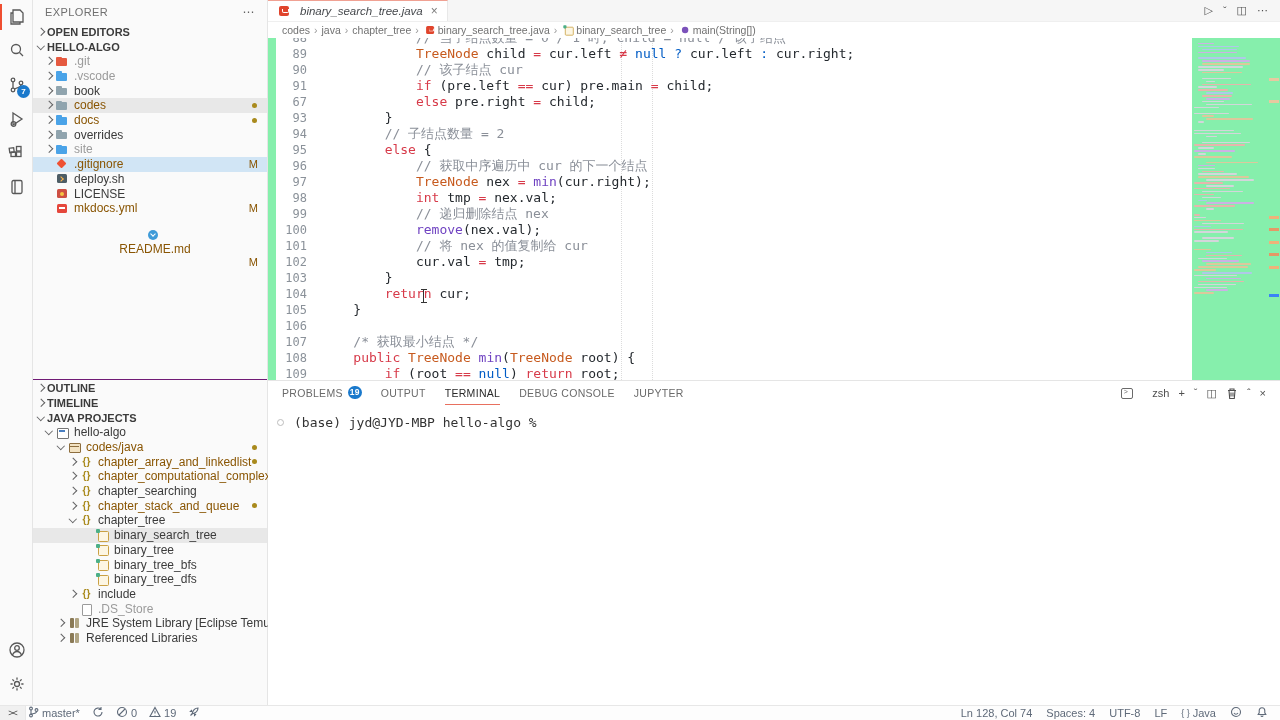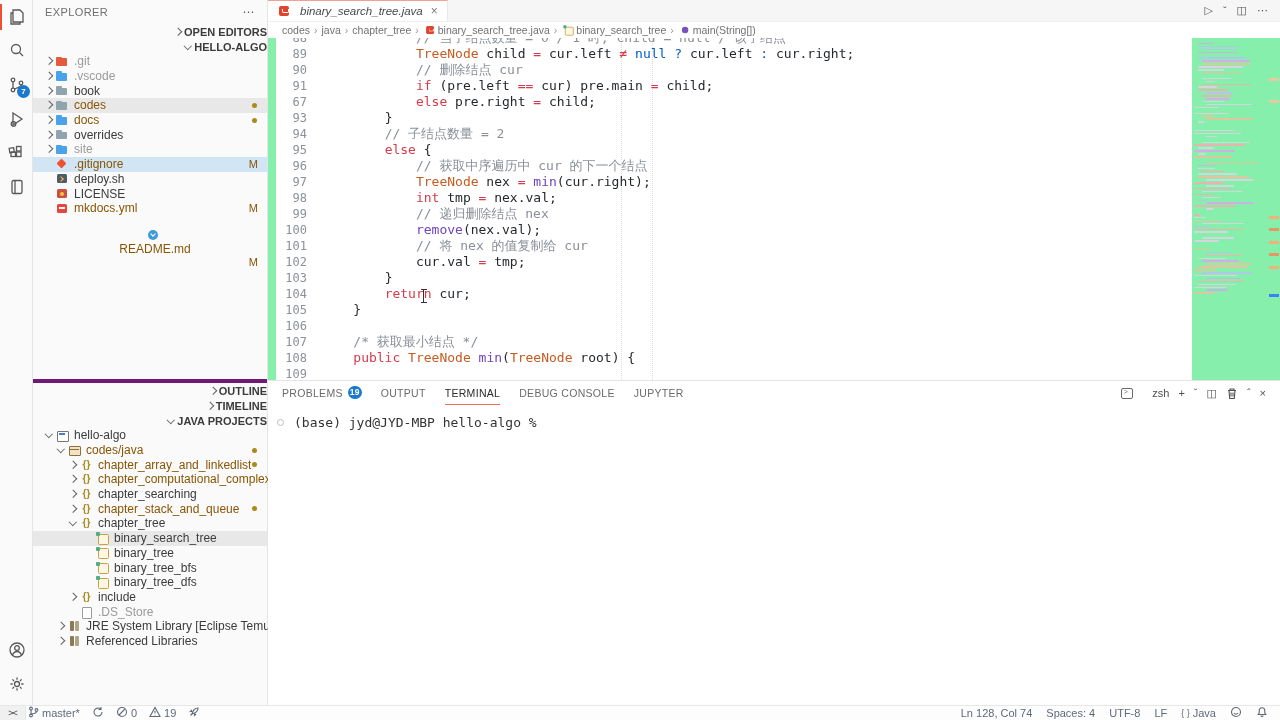--- a/index.html
+++ b/index.html
@@ -20,37 +20,37 @@
     border-radius:8px; font-size:8px; min-width:13px; height:13px; line-height:13px;
     text-align:center; font-weight:bold; }
 
   
   .sidebar { position:absolute; left:33px; top:0; width:235px; bottom:15px;
     background:#fafafa; border-right:1px solid #e5e5e5; font-size:12px; color:#3b3b3b; }
   .sb-header { height:24px; display:flex; align-items:center; padding:0 12px;
     font-size:11px; letter-spacing:.4px; color:#6f6f6f; }
   .sb-header .more { margin-left:auto; color:#616161; font-size:12px; cursor:pointer; }
   .sect { height:15px; display:flex; align-items:center; font-size:11px; font-weight:bold;
-    color:#3b3b3b; padding-left:2px; cursor:pointer;justify-content:flex-end; }
+    color:#3b3b3b; padding-left:2px; cursor:pointer; }
   .row { height:14.7px; display:flex; align-items:center; cursor:pointer; position:relative;
     white-space:nowrap; }
   .row .lbl { font-size:12px; }
   .row.sel-blue { background:#d1e5f5; }
   .row.sel-gray { background:#e8e8e8; }
   .lbl.mod { color:#895503; }
   .lbl.dim { color:#9b9b9b; }
   .mbadge { margin-left:auto; margin-right:9px; color:#895503; font-size:11px; }
   .dot { margin-left:auto; margin-right:10px; width:5px; height:5px; border-radius:50%;
     background:#a98a1d; }
   .chev { width:12px; height:12px; position:relative; flex:none; }
   .chev.r::before, .chev.d::before { content:''; position:absolute; width:4.5px; height:4.5px;
     border-right:1px solid #646465; border-bottom:1px solid #646465; }
   .chev.r::before { top:3px; left:3px; transform:rotate(-45deg); }
   .chev.d::before { top:2px; left:3px; transform:rotate(45deg); }
-  .sb-bottom { position:absolute; left:0; right:0; top:379px; border-top:4px solid #701a75; }
+  .sb-bottom { position:absolute; left:0; right:0; top:379px; border-top:1px solid #701a75; }
 
   
   .ic { width:15px; height:14px; flex:none; margin-right:4px; position:relative; display:inline-block; }
   .fold::before { content:''; position:absolute; left:1px; top:4px; width:11px; height:7.5px;
     border-radius:1px; background:#90a4ae; }
   .fold::after { content:''; position:absolute; left:1px; top:2.2px; width:5.5px; height:3px;
     border-radius:1px; background:#90a4ae; }
   .ic-folder-git::before, .ic-folder-git::after { background:#e5593f; }
   .ic-folder-blue::before, .ic-folder-blue::after { background:#4aa3e8; }
   .ic-git-file::before { content:''; position:absolute; left:3px; top:3px; width:7px; height:7px;
@@ -451,40 +451,40 @@
           <span>main(String[])</span>
         </span>
       </div>
 
     <div class="editor">
       <div class="guide" style="left:345px"></div>
       <div class="guide" style="left:376px"></div>
       <div class="codepane" id="codepane">
           <div class="cl"><span class="ln">88</span><span class="ct">            <span class="tk-cm">// 当子结点数量 = 0 / 1 时, child = null / 该子结点</span></span></div>
           <div class="cl"><span class="ln">89</span><span class="ct">            <span class="tk-type">TreeNode</span><span class="tk-pl"> child </span><span class="tk-op">=</span><span class="tk-pl"> cur.left </span><span class="tk-op">≠</span><span class="tk-pl"> </span><span class="tk-const">null</span><span class="tk-pl"> </span><span class="tk-const">?</span><span class="tk-pl"> cur.left </span><span class="tk-const">:</span><span class="tk-pl"> cur.right;</span></span></div>
-          <div class="cl"><span class="ln">90</span><span class="ct">            <span class="tk-cm">// 删除结点 cur</span></span></div>
+          <div class="cl"><span class="ln">90</span><span class="ct">            <span class="tk-cm">// 该子结点 cur</span></span></div>
           <div class="cl"><span class="ln">91</span><span class="ct">            <span class="tk-kw">if</span><span class="tk-pl"> (pre.left </span><span class="tk-op">==</span><span class="tk-pl"> cur) pre.main </span><span class="tk-op">=</span><span class="tk-pl"> child;</span></span></div>
           <div class="cl"><span class="ln">67</span><span class="ct">            <span class="tk-kw">else</span><span class="tk-pl"> pre.right </span><span class="tk-op">=</span><span class="tk-pl"> child;</span></span></div>
           <div class="cl"><span class="ln">93</span><span class="ct">        <span class="tk-pl">}</span></span></div>
           <div class="cl"><span class="ln">94</span><span class="ct">        <span class="tk-cm">// 子结点数量 = 2</span></span></div>
           <div class="cl"><span class="ln">95</span><span class="ct">        <span class="tk-kw">else</span><span class="tk-pl"> {</span></span></div>
           <div class="cl"><span class="ln">96</span><span class="ct">            <span class="tk-cm">// 获取中序遍历中 cur 的下一个结点</span></span></div>
           <div class="cl"><span class="ln">97</span><span class="ct">            <span class="tk-type">TreeNode</span><span class="tk-pl"> nex </span><span class="tk-op">=</span><span class="tk-pl"> </span><span class="tk-fn">min</span><span class="tk-pl">(cur.right);</span></span></div>
           <div class="cl"><span class="ln">98</span><span class="ct">            <span class="tk-kw">int</span><span class="tk-pl"> tmp </span><span class="tk-op">=</span><span class="tk-pl"> nex.val;</span></span></div>
           <div class="cl"><span class="ln">99</span><span class="ct">            <span class="tk-cm">// 递归删除结点 nex</span></span></div>
           <div class="cl"><span class="ln">100</span><span class="ct">            <span class="tk-fn">remove</span><span class="tk-pl">(nex.val);</span></span></div>
           <div class="cl"><span class="ln">101</span><span class="ct">            <span class="tk-cm">// 将 nex 的值复制给 cur</span></span></div>
           <div class="cl"><span class="ln">102</span><span class="ct">            <span class="tk-pl">cur.val </span><span class="tk-op">=</span><span class="tk-pl"> tmp;</span></span></div>
           <div class="cl"><span class="ln">103</span><span class="ct">        <span class="tk-pl">}</span></span></div>
           <div class="cl"><span class="ln">104</span><span class="ct">        <span class="tk-kw">return</span><span class="tk-pl"> cur;</span></span></div>
           <div class="cl"><span class="ln">105</span><span class="ct">    <span class="tk-pl">}</span></span></div>
           <div class="cl"><span class="ln">106</span><span class="ct"></span></div>
           <div class="cl"><span class="ln">107</span><span class="ct">    <span class="tk-cm">/* 获取最小结点 */</span></span></div>
           <div class="cl"><span class="ln">108</span><span class="ct">    <span class="tk-kw">public</span><span class="tk-pl"> </span><span class="tk-type">TreeNode</span><span class="tk-pl"> </span><span class="tk-fn">min</span><span class="tk-pl">(</span><span class="tk-type">TreeNode</span><span class="tk-pl"> root) {</span></span></div>
-          <div class="cl"><span class="ln">109</span></div>
+          <div class="cl"><span class="ln">109</span><span class="ct">        <span class="tk-kw">if</span><span class="tk-pl"> (root </span><span class="tk-op">==</span><span class="tk-pl"> </span><span class="tk-const">null</span><span class="tk-pl">) </span><span class="tk-kw">return</span><span class="tk-pl"> root;</span></span></div>
         </div>
       <div class="ibeam" style="left:147px; top:252px;"></div>
     </div>
 
     <div class="minimap" id="minimap">
         <div class="mmbar" style="top: 4.9px; left: 6px; width: 15.6853px; background: rgb(203, 178, 228);"></div>
         <div class="mmbar" style="top: 7.8px; left: 6px; width: 40.5944px; background: rgb(175, 200, 232);"></div>
         <div class="mmbar" style="top: 10.7px; left: 10px; width: 35.2521px; background: rgb(175, 200, 232);"></div>
         <div class="mmbar" style="top: 13.6px; left: 6px; width: 38.5635px; background: rgb(203, 178, 228);"></div>
         <div class="mmbar" style="top: 19.4px; left: 6px; width: 48.4305px; background: rgb(175, 200, 232);"></div>

